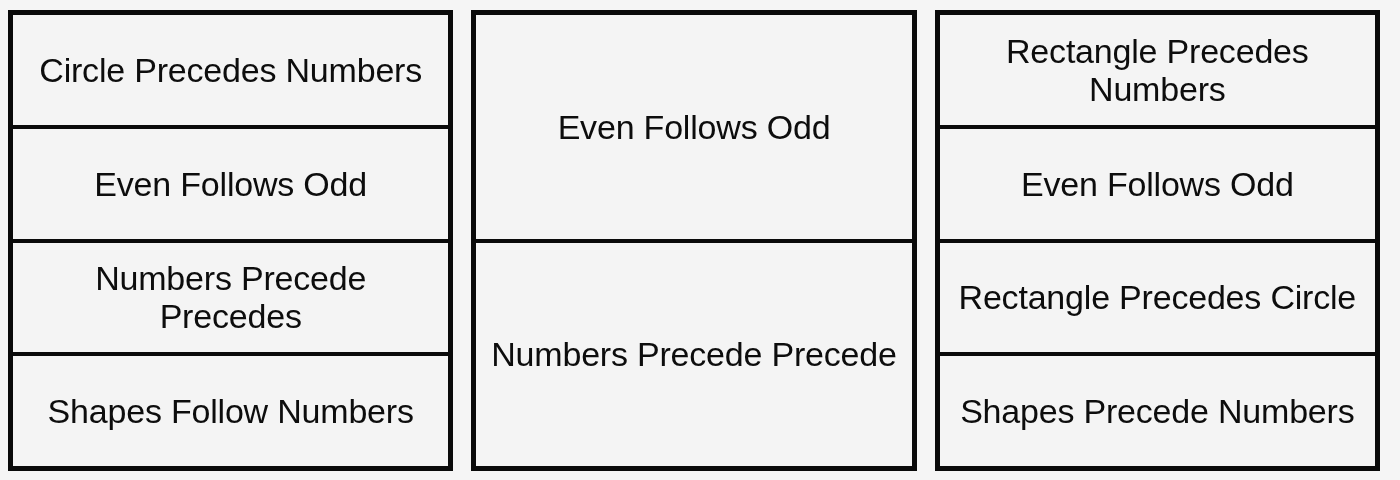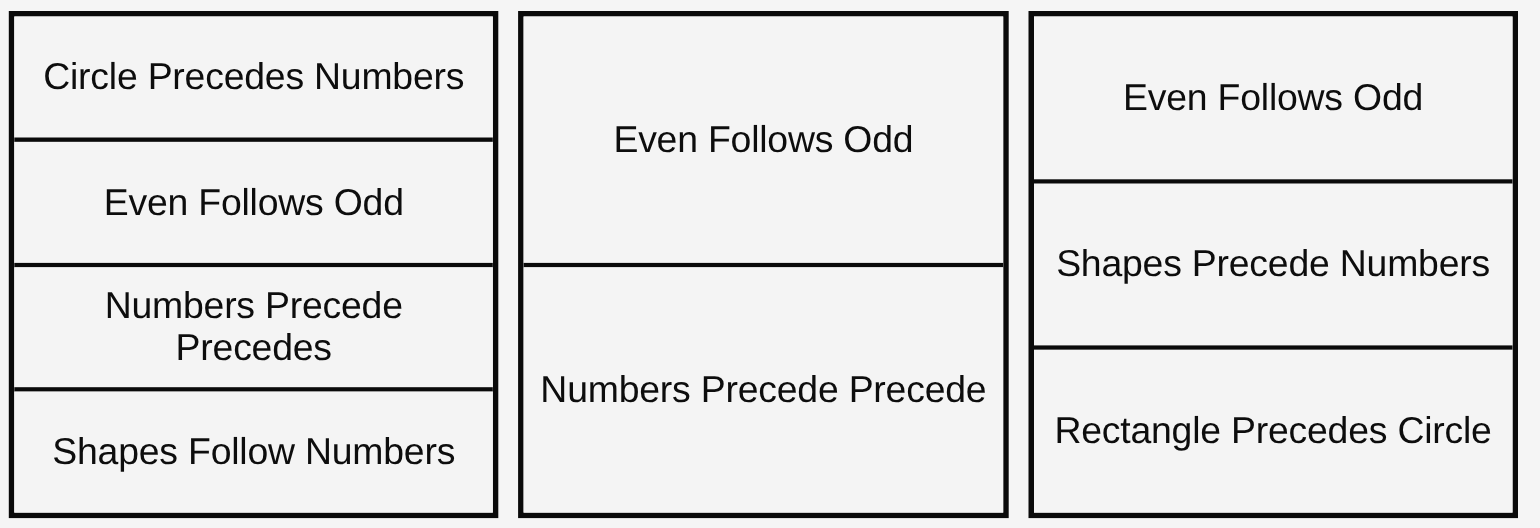--- a/index.html
+++ b/index.html
@@ -83,23 +83,26 @@
     <div class="constraint-row">
       <span class="constraint-text">Even Follows Odd</span>
     </div>
     <div class="constraint-row">
       <span class="constraint-text">Numbers Precede Precede</span>
     </div>
   </div>
 
   <div class="constraint-table">
     <div class="constraint-row">
+      <span class="constraint-text">Rectangle Precedes Numbers</span>
+    </div>
+    <div class="constraint-row">
       <span class="constraint-text">Even Follows Odd</span>
     </div>
     <div class="constraint-row">
-      <span class="constraint-text">Shapes Precede Numbers</span>
+      <span class="constraint-text">Rectangle Precedes Circle</span>
     </div>
     <div class="constraint-row">
-      <span class="constraint-text">Rectangle Precedes Circle</span>
+      <span class="constraint-text">Shapes Precede Numbers</span>
     </div>
   </div>
 
 </div>
 
 </body></html>

